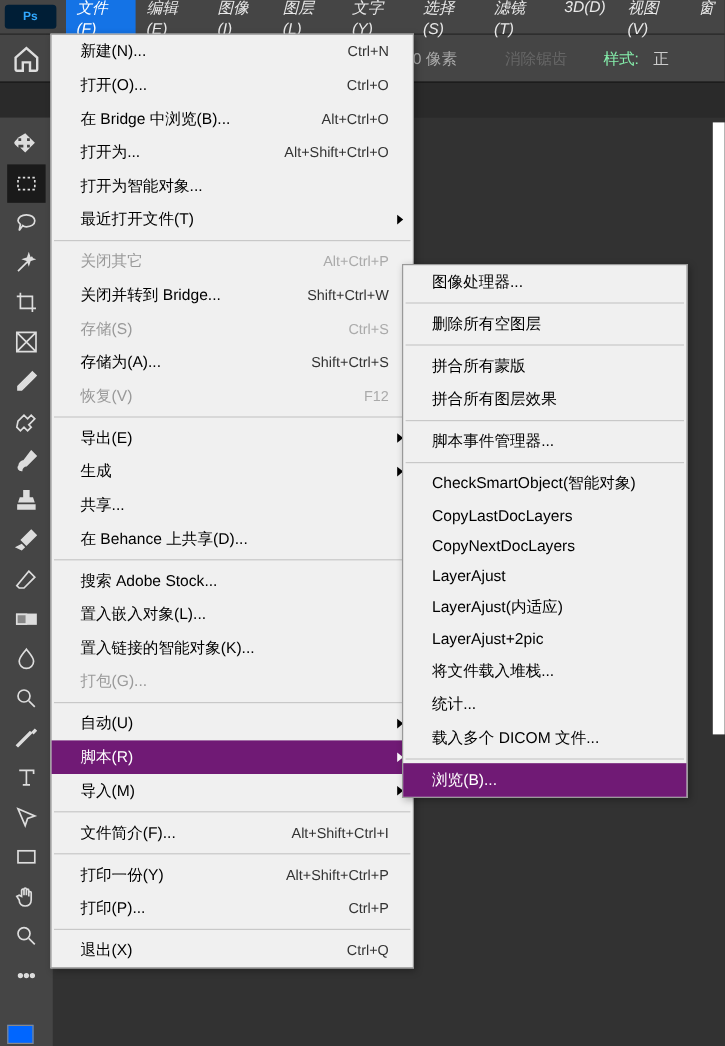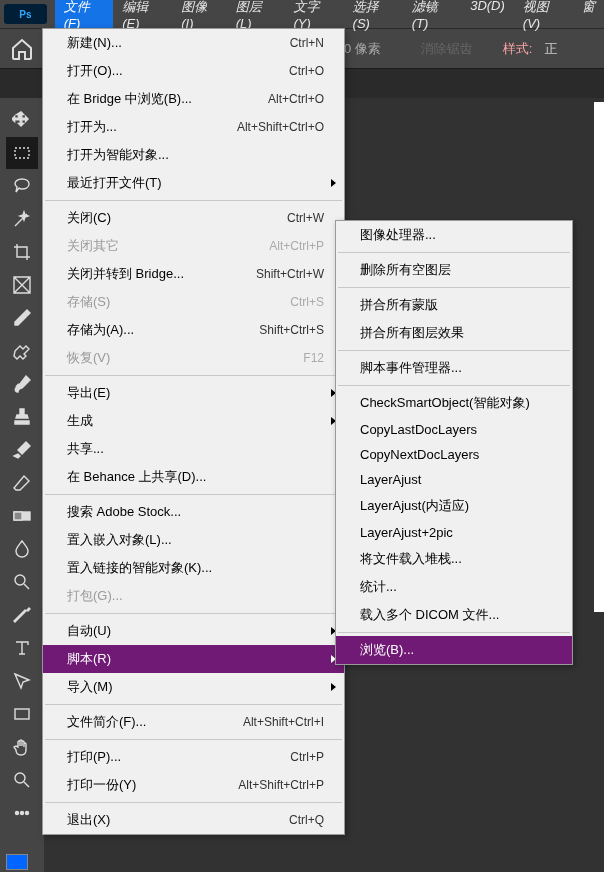--- a/index.html
+++ b/index.html
@@ -43,21 +43,21 @@
   background: #454545;
   border-top: 1px solid #2a2a2a;
   display: flex;
   align-items: center;
   padding-left: 10px;
   color: #ccc;
 }
 .home-icon { width: 24px; height: 24px; margin-right: 10px; }
 .opt-text { margin-left: 300px; color: #aaa; }
 .opt-dim { color: #666; margin-left: 40px; }
-.opt-style { margin-left: 30px; color: #fca5a5; }
+.opt-style { margin-left: 30px; color: #86efac; }
 .tabrow {
   height: 30px;
   background: #2a2a2a;
   border-top: 1px solid #1a1a1a;
 }
 .main-area {
   position: absolute;
   top: 98px; left: 0; right: 0; bottom: 0;
   display: flex;
 }
@@ -310,24 +310,20 @@
       <span class="dd-shortcut">Alt+Shift+Ctrl+O</span>
     </div>
     <div class="dd-row">
       <span class="dd-label">打开为智能对象...</span>
     </div>
     <div class="dd-row">
       <span class="dd-label">最近打开文件(T)</span>
       <span class="dd-arrow"></span>
     </div>
     <div class="dd-sep"></div>
-    <div class="dd-row">
-      <span class="dd-label">关闭(C)</span>
-      <span class="dd-shortcut">Ctrl+W</span>
-    </div>
     <div class="dd-row disabled">
       <span class="dd-label">关闭其它</span>
       <span class="dd-shortcut">Alt+Ctrl+P</span>
     </div>
     <div class="dd-row">
       <span class="dd-label">关闭并转到 Bridge...</span>
       <span class="dd-shortcut">Shift+Ctrl+W</span>
     </div>
     <div class="dd-row disabled">
       <span class="dd-label">存储(S)</span>
@@ -382,27 +378,27 @@
       <span class="dd-label">导入(M)</span>
       <span class="dd-arrow"></span>
     </div>
     <div class="dd-sep"></div>
     <div class="dd-row">
       <span class="dd-label">文件简介(F)...</span>
       <span class="dd-shortcut">Alt+Shift+Ctrl+I</span>
     </div>
     <div class="dd-sep"></div>
     <div class="dd-row">
+      <span class="dd-label">打印一份(Y)</span>
+      <span class="dd-shortcut">Alt+Shift+Ctrl+P</span>
+    </div>
+    <div class="dd-row">
       <span class="dd-label">打印(P)...</span>
       <span class="dd-shortcut">Ctrl+P</span>
     </div>
-    <div class="dd-row">
-      <span class="dd-label">打印一份(Y)</span>
-      <span class="dd-shortcut">Alt+Shift+Ctrl+P</span>
-    </div>
     <div class="dd-sep"></div>
     <div class="dd-row">
       <span class="dd-label">退出(X)</span>
       <span class="dd-shortcut">Ctrl+Q</span>
     </div>
   </div>
 
 <div class="dropdown dd-script" id="dd-script">
     <div class="dd-row">
       <span class="dd-label">图像处理器...</span>

